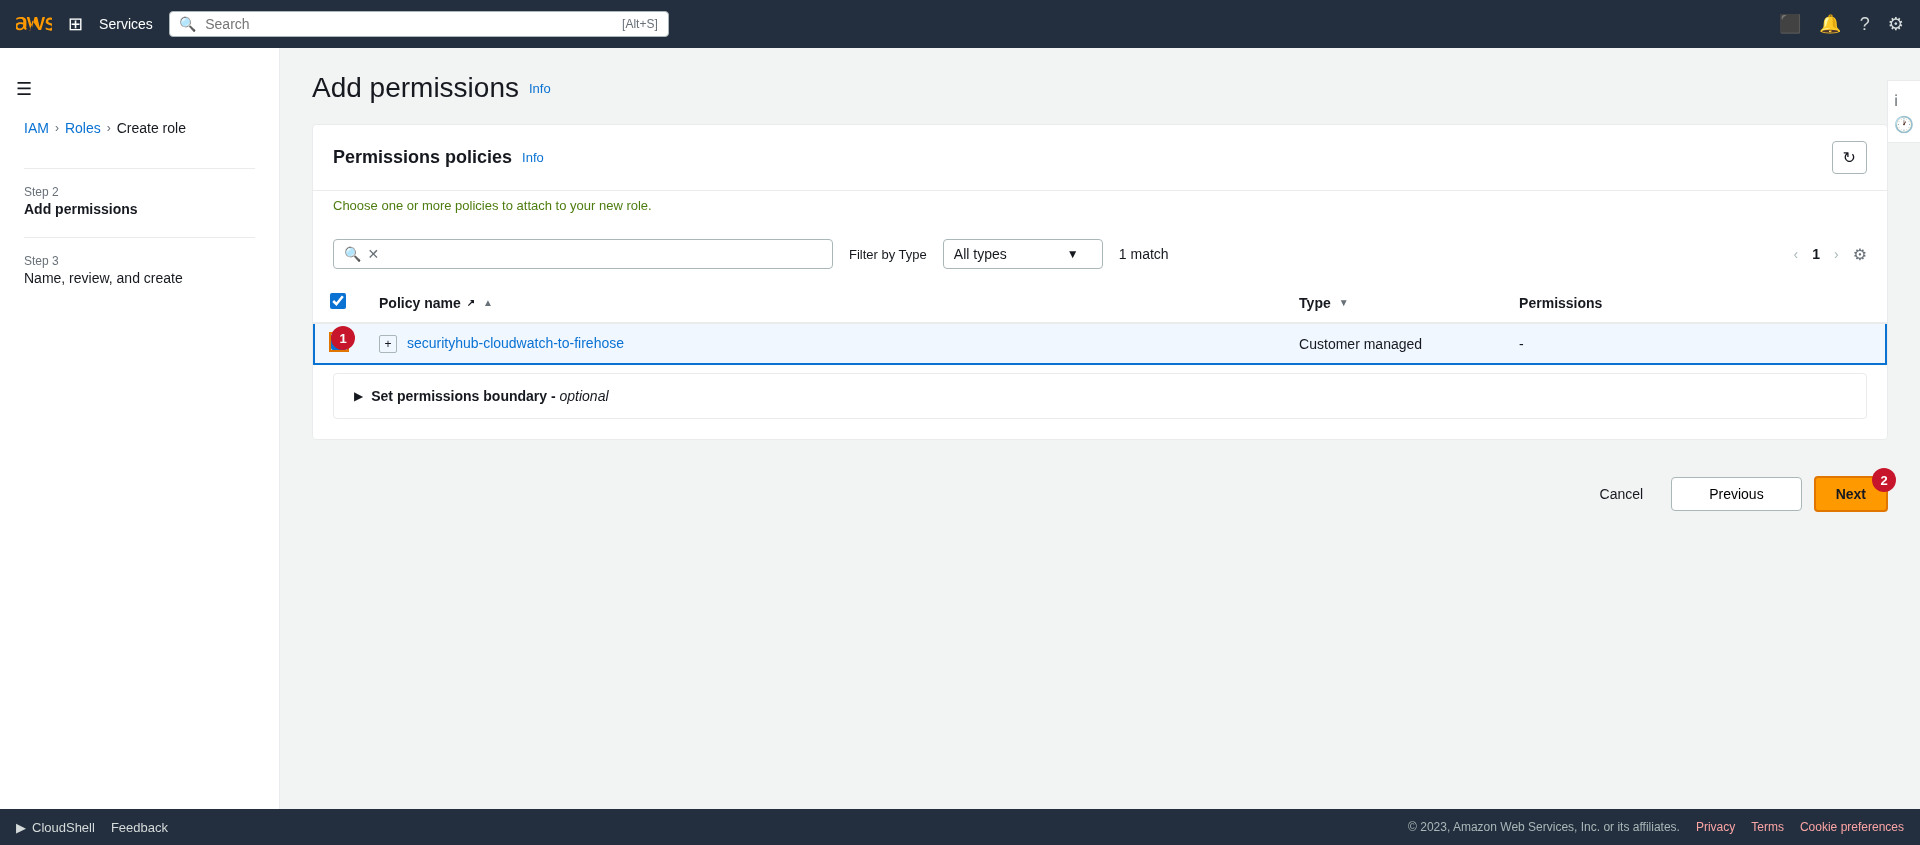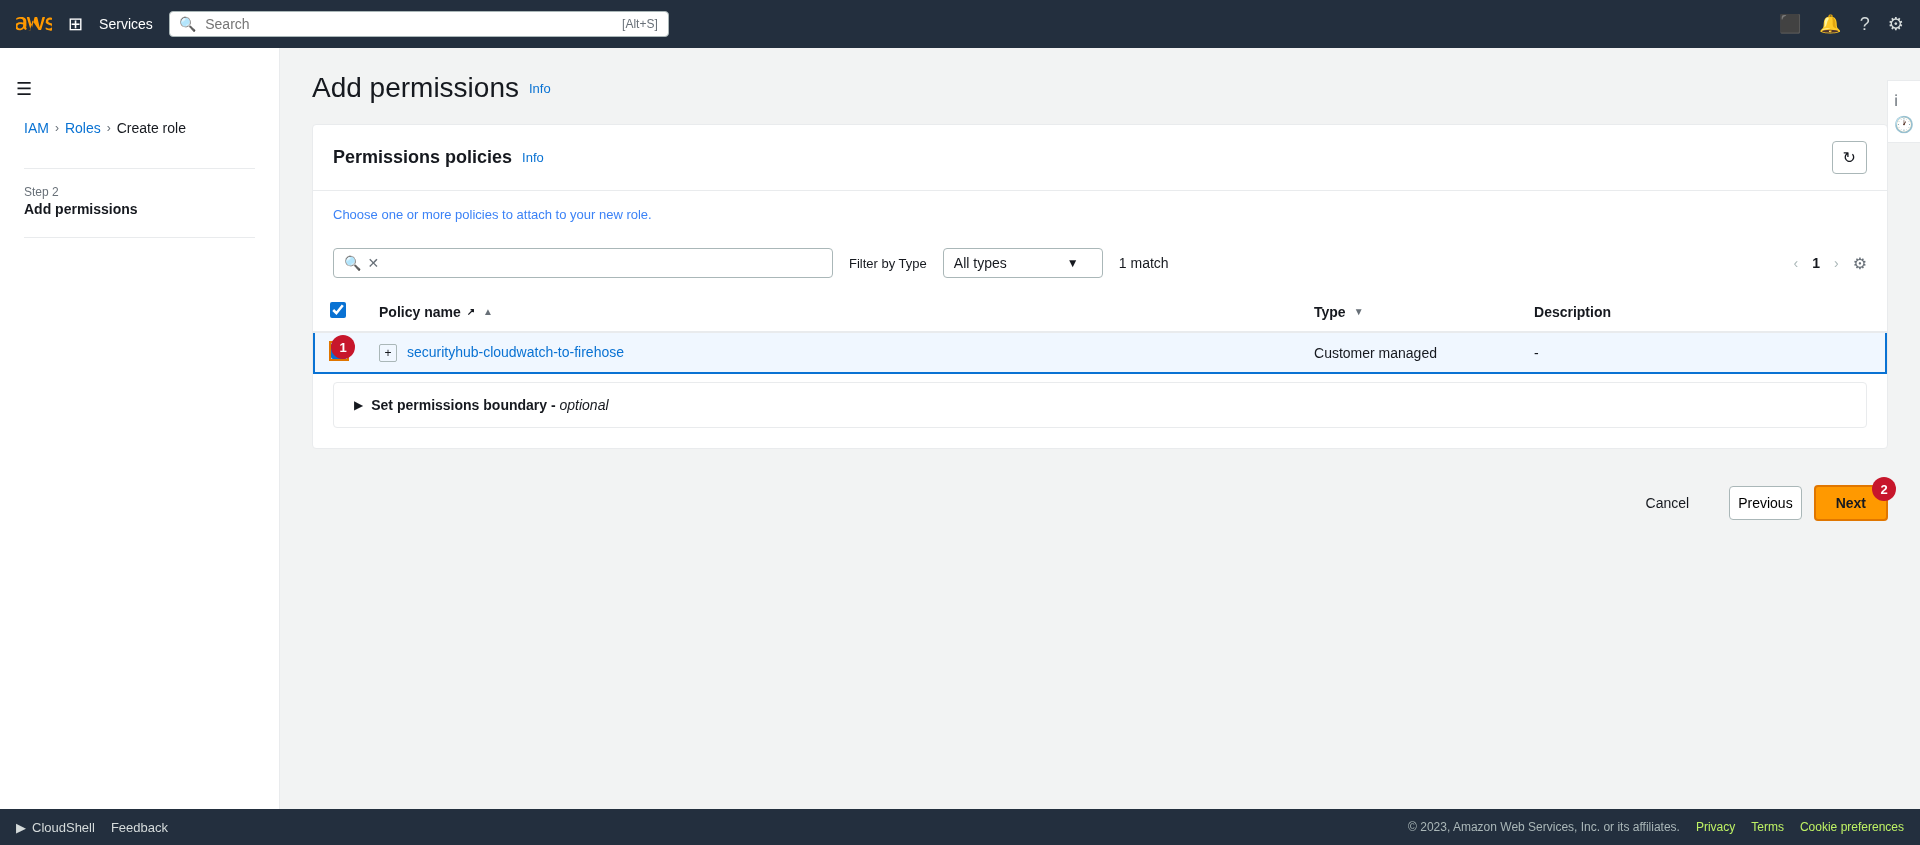--- a/index.html
+++ b/index.html
@@ -47,21 +47,21 @@
       align-items: center;
       padding: 0 16px;
       gap: 16px;
       position: fixed;
       bottom: 0; left: 0; right: 0;
       z-index: 100;
     }
     .bottom-bar-cloudshell { color: #d5dbdb; font-size: 13px; cursor: pointer; display: flex; align-items: center; gap: 6px; }
     .bottom-bar-feedback { color: #d5dbdb; font-size: 13px; cursor: pointer; }
     .bottom-bar-right { margin-left: auto; color: #aab7b8; font-size: 12px; display: flex; gap: 16px; }
-    .bottom-bar-right a { color: #bef264; text-decoration: none; cursor: pointer; }
+    .bottom-bar-right a { color: #fca5a5; text-decoration: none; cursor: pointer; }
 
     
     .page-wrapper {
       margin-top: 48px;
       margin-bottom: 36px;
       display: flex;
       min-height: calc(100vh - 84px);
     }
 
     
@@ -130,21 +130,21 @@
       border-radius: 4px;
       margin-bottom: 16px;
     }
     .card-header {
       padding: 16px 20px;
       display: flex; align-items: center; justify-content: space-between;
       border-bottom: 1px solid #e9ebed;
     }
     .card-header-left { display: flex; align-items: center; gap: 10px; }
     .card-title { font-size: 18px; font-weight: 700; }
-    .card-subtitle { font-size: 13px; color: #3b82f6; margin-top: 16px; padding: 0 20px 12px; }
+    .card-subtitle { font-size: 13px; color: #4d7c0f; margin-top: 7px; padding: 0 20px 12px; }
 
     .refresh-btn {
       background: #fff;
       border: 1px solid #aab7b8;
       border-radius: 4px;
       padding: 6px 10px;
       cursor: pointer;
       font-size: 16px;
       color: #16191f;
     }
@@ -246,22 +246,21 @@
       font-size: 14px;
       color: #16191f;
       padding: 8px 16px;
     }
     .btn-previous {
       background: #fff;
       border: 1px solid #aab7b8;
       border-radius: 4px;
       cursor: pointer;
       font-size: 14px;
-      padding: 8px 8px;
-      margin-left: 12px;
+      padding: 8px 37px;
     }
     .btn-next {
       background: #ff9900;
       border: 2px solid #e07600;
       border-radius: 4px;
       cursor: pointer;
       font-size: 14px;
       font-weight: 700;
       padding: 8px 20px;
       color: #16191f;
@@ -311,20 +310,24 @@
       <span class="breadcrumb-current">Create role</span>
     </div>
 
     <div class="steps">
       <hr class="step-divider">
       <div class="step">
         <div class="step-label">Step 2</div>
         <span class="step-name active">Add permissions</span>
       </div>
       <hr class="step-divider">
+      <div class="step">
+        <div class="step-label">Step 3</div>
+        <span class="step-name">Name, review, and create</span>
+      </div>
     </div>
   </aside>
 
   <main class="main-content">
 
     <div class="page-title-row">
       <h1 class="page-title">Add permissions</h1>
       <a class="info-link">Info</a>
     </div>
 
@@ -369,21 +372,21 @@
                 <span style="font-size:10px; margin-left:2px;">↗</span>
                 <span class="sort-icon">▲</span>
               </div>
             </th>
             <th class="type-col sortable">
               <div class="table-header-name">
                 <span>Type</span>
                 <span class="sort-icon">▼</span>
               </div>
             </th>
-            <th class="desc-col">Description</th>
+            <th class="desc-col">Permissions</th>
           </tr>
         </thead>
         <tbody>
           <tr class="selected">
             <td class="checkbox-cell">
               <div class="badge-wrap">
                 <input type="checkbox" class="policy-checkbox" checked="" style="outline: rgb(224, 118, 0) solid 2px;">
                 <span class="badge-circle">1</span>
               </div>
             </td>

